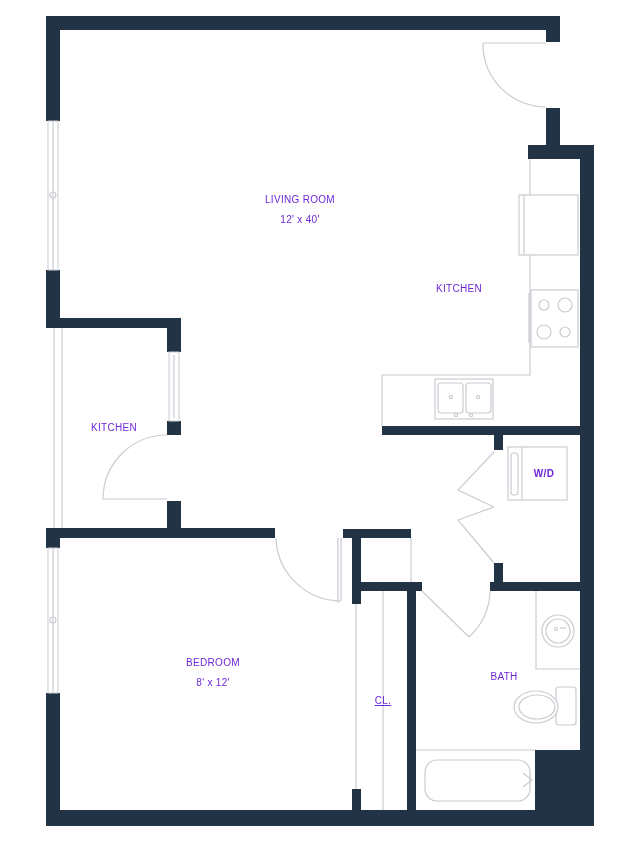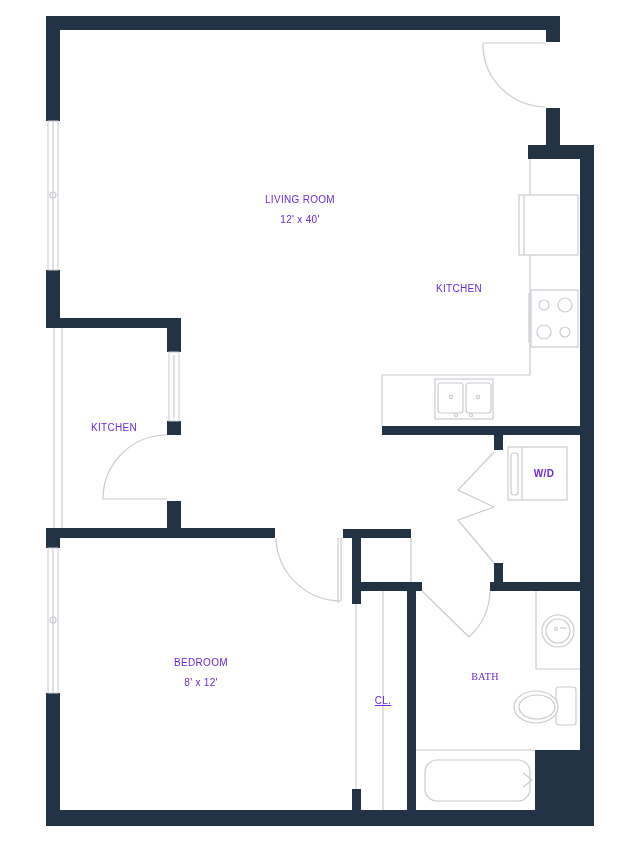--- a/index.html
+++ b/index.html
@@ -186,28 +186,28 @@
 </div>
 
 <div class="label" style="left:459px; top:279px;text-align:center;">
   <div>KITCHEN</div>
 </div>
 
 <div class="label" style="left:114px; top:418px;">
   <div>KITCHEN</div>
 </div>
 
-<div class="label" style="left:201px; top:653px;">
+<div class="label" style="left:213px; top:653px;">
   <div>BEDROOM</div>
   <div>8' x 12'</div>
 </div>
 
 <div class="label" style="left:383px; top:691px;text-decoration:underline;">
   <div>CL.</div>
 </div>
 
-<div class="label" style="left:485px; top:667px;font-family:Liberation Serif, serif;">
+<div class="label" style="left:504px; top:667px;">
   <div>BATH</div>
 </div>
 
 <div class="label" style="left:544px; top:464px;font-weight:bold;">
   <div>W/D</div>
 </div>
 
 </body></html>

